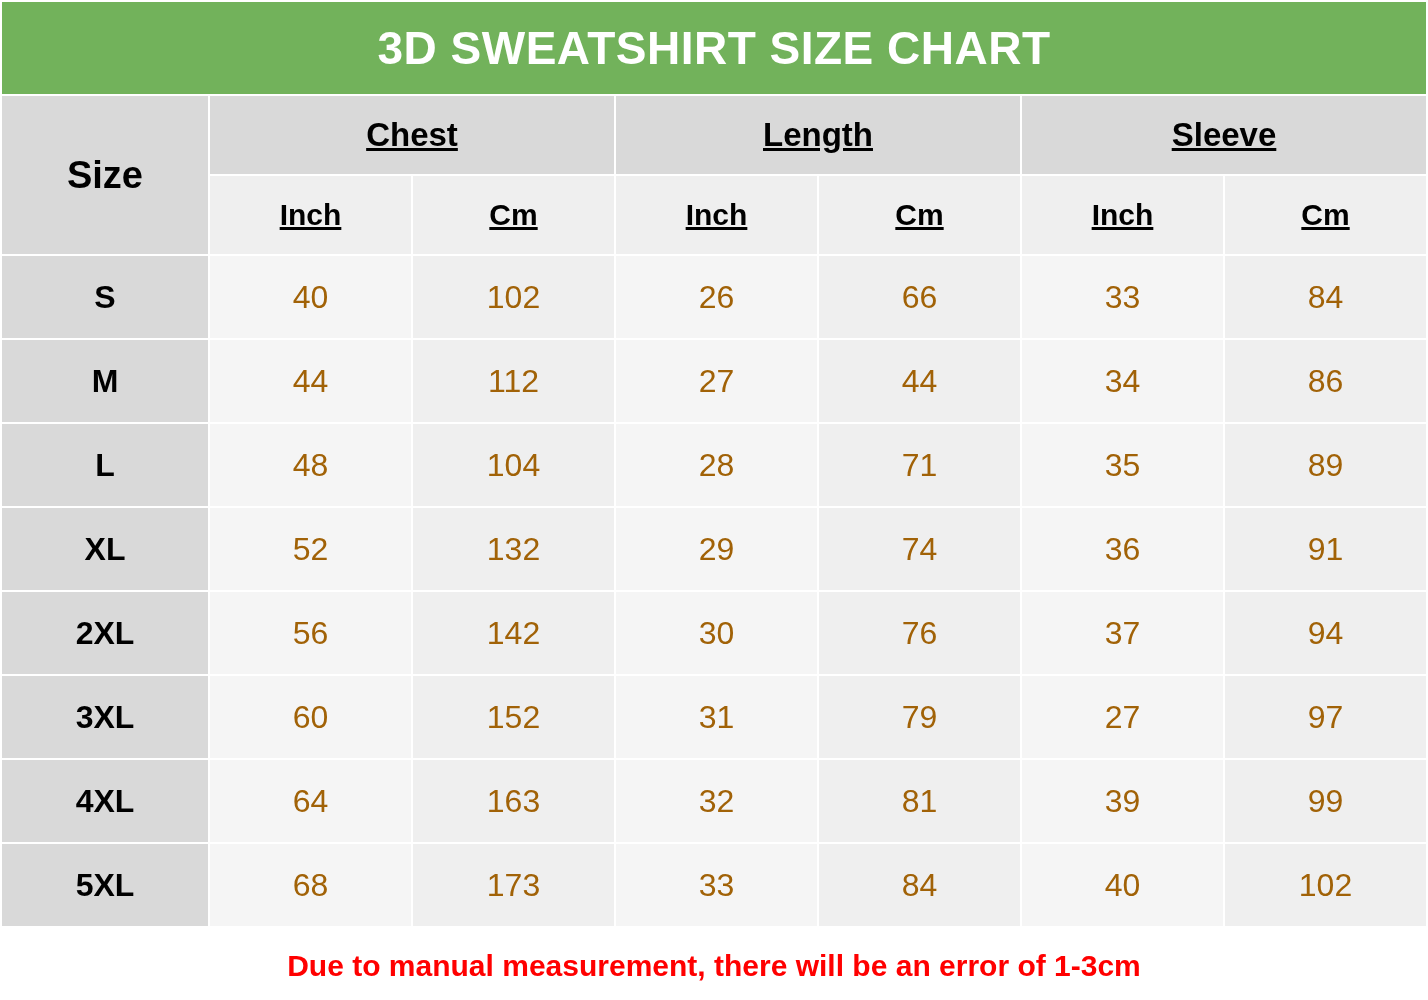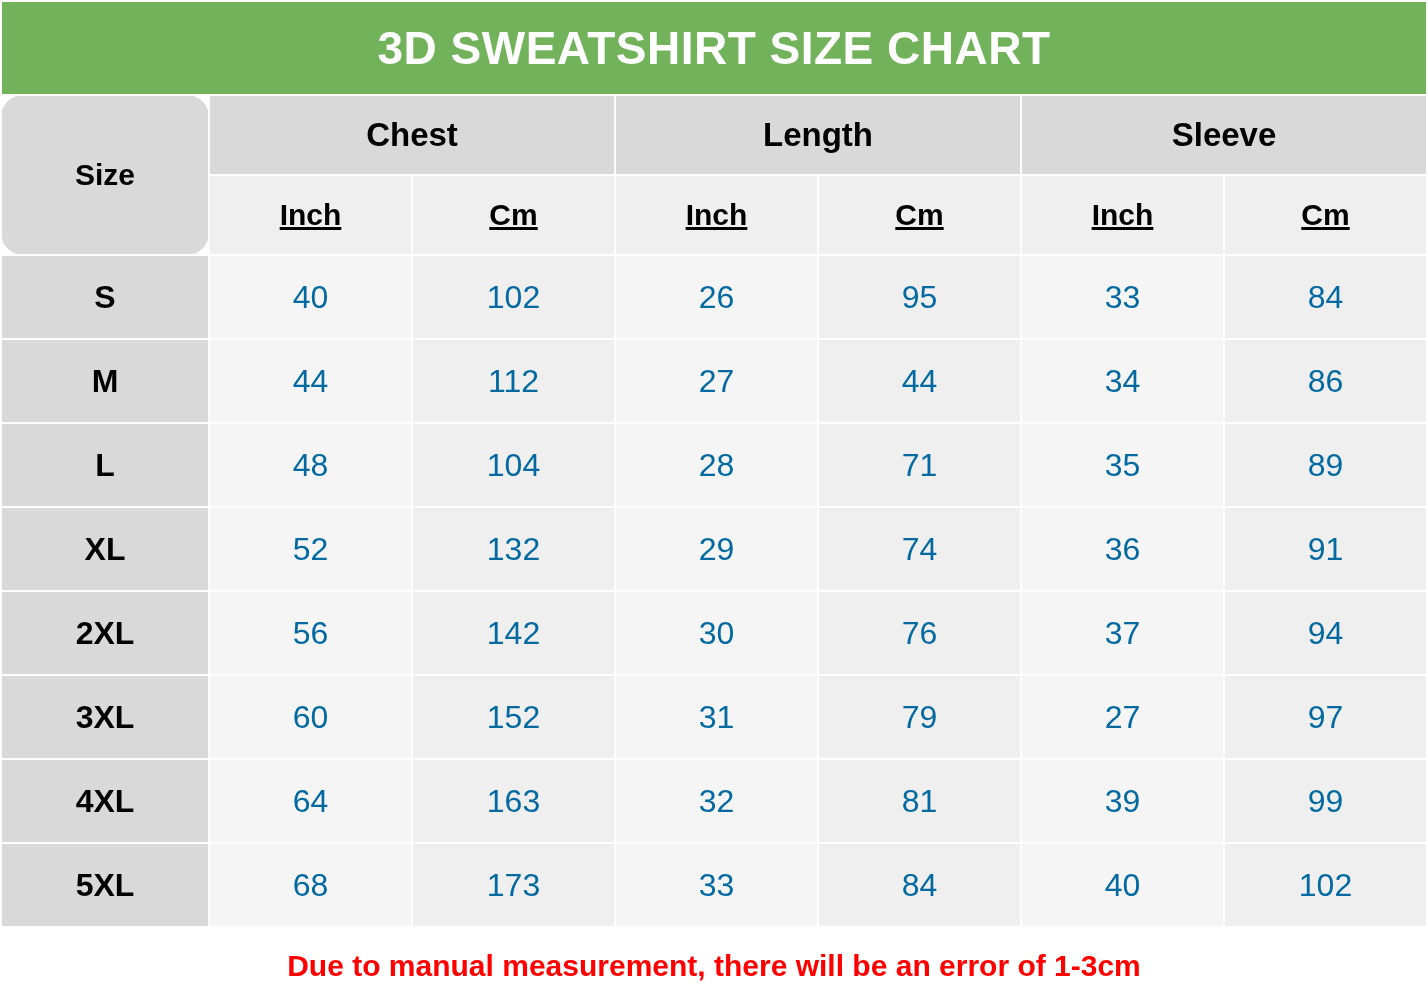--- a/index.html
+++ b/index.html
@@ -39,47 +39,47 @@
     height: 92px;
     letter-spacing: 0.5px;
     border: 2px solid #ffffff;
   }
   .grp-head {
     background: #d9d9d9;
     color: #000000;
     font-size: 33px;
     font-weight: bold;
     height: 78px;
+    text-decoration: underline;
   }
   .size-head {
     background: #d9d9d9;
     color: #000000;
-    font-size: 30px;
+    font-size: 38px;
     font-weight: bold;
     height: 158px;
-    border-radius: 22px;
   }
   .unit-head {
     background: #efefef;
     color: #000000;
     font-size: 30px;
     font-weight: bold;
     height: 78px;
     text-decoration: underline;
   }
   .size-cell {
     background: #d9d9d9;
     color: #000000;
     font-size: 32px;
     font-weight: bold;
     height: 82px;
   }
   .val-cell {
     background: #f5f5f5;
-    color: #0369a1;
+    color: #a16207;
     font-size: 32px;
     height: 82px;
   }
   .val-cell.alt {
     background: #efefef;
   }
   .note-cell {
     background: #ffffff;
     color: #ff0000;
     font-size: 30px;
@@ -121,21 +121,21 @@
         <td class="unit-head">Cm</td>
         <td class="unit-head">Inch</td>
         <td class="unit-head">Cm</td>
       </tr>
 
       <tr>
         <td class="size-cell">S</td>
         <td class="val-cell">40</td>
         <td class="val-cell alt">102</td>
         <td class="val-cell">26</td>
-        <td class="val-cell alt">95</td>
+        <td class="val-cell alt">66</td>
         <td class="val-cell">33</td>
         <td class="val-cell alt">84</td>
       </tr>
       <tr>
         <td class="size-cell">M</td>
         <td class="val-cell">44</td>
         <td class="val-cell alt">112</td>
         <td class="val-cell">27</td>
         <td class="val-cell alt">44</td>
         <td class="val-cell">34</td>

